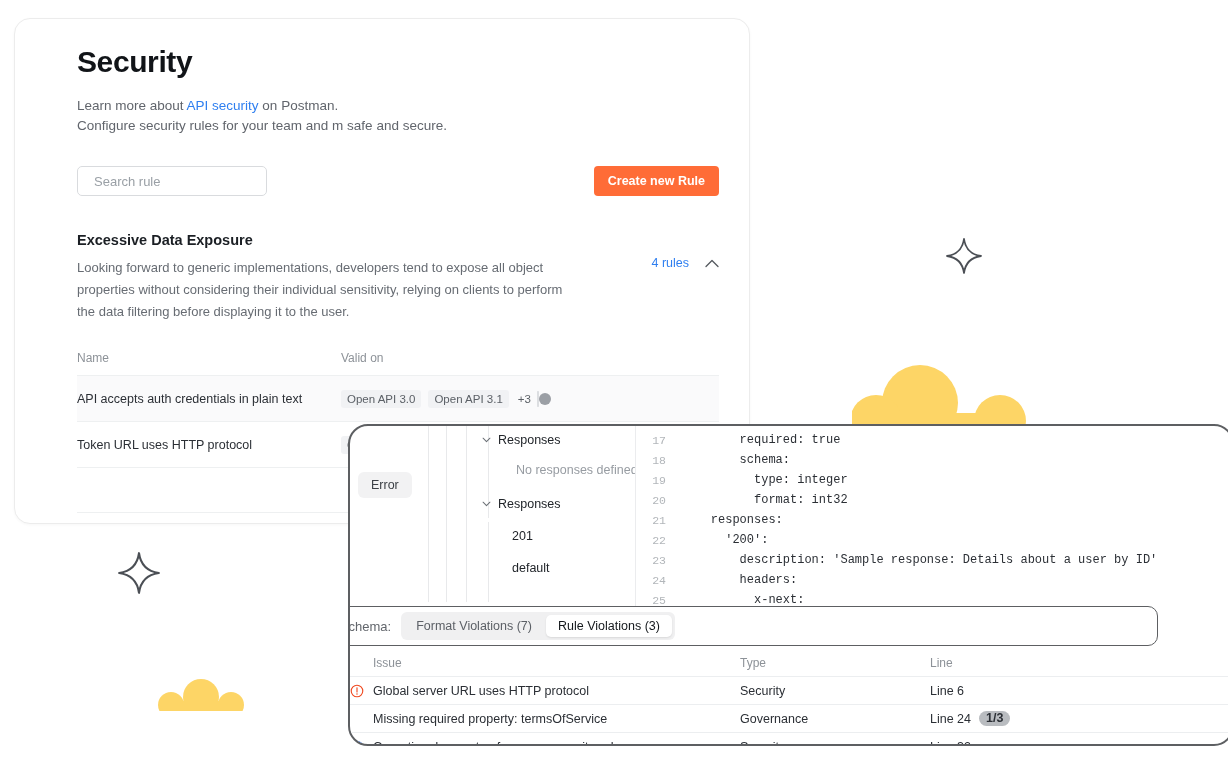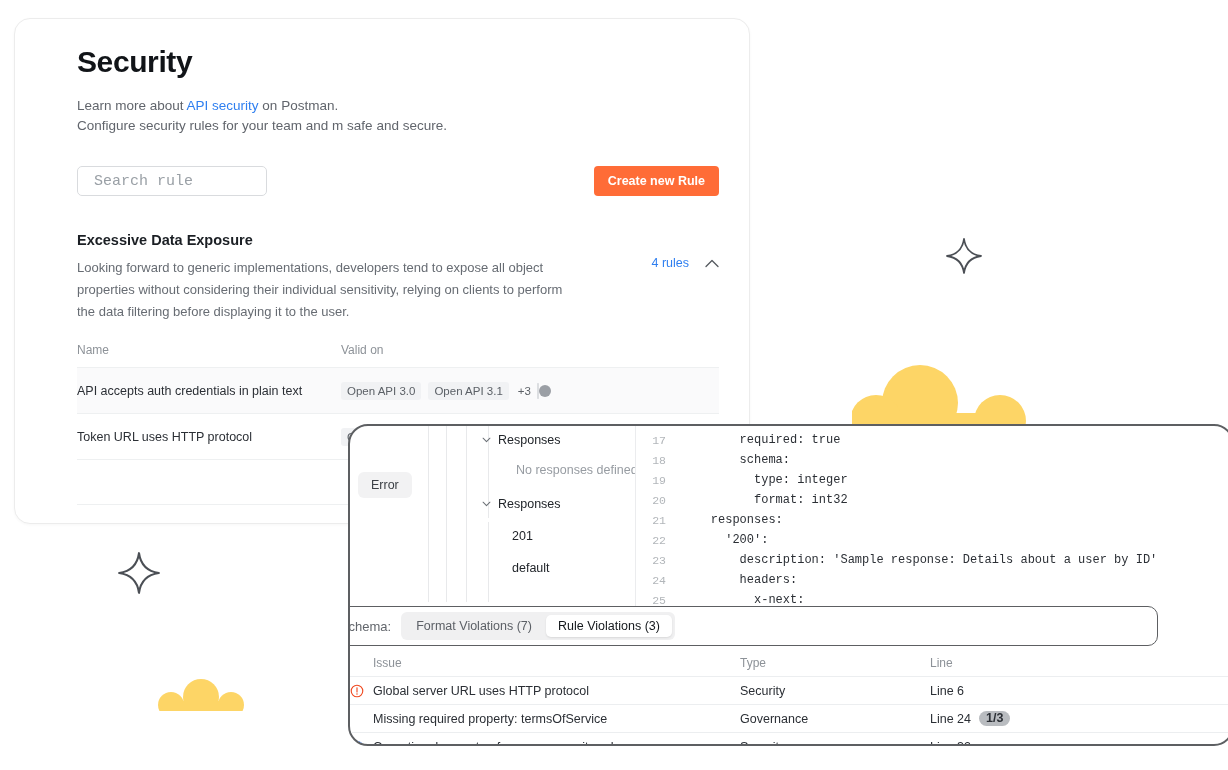--- a/index.html
+++ b/index.html
@@ -45,22 +45,22 @@
     margin-top: 30px;
   }
   .search-box {
     width: 190px; height: 30px;
     border: 1px solid #d9dbde; border-radius: 5px;
     display: flex; align-items: center; gap: 7px;
     padding: 0 9px; background: #fff;
   }
   .search-box input {
     border: none; outline: none; flex: 1;
-    font-family: Liberation Mono, monospace;
-    font-size: 15px; color: #3b3f45; background: transparent;
+    font-family: Liberation Sans, sans-serif;
+    font-size: 13px; color: #3b3f45; background: transparent;
   }
   .search-box input::placeholder { color: #9aa0a6; }
   .cta-button {
     background: #ff6c37; color: #fff;
     border: none; border-radius: 4px;
     font-family: "Liberation Sans", sans-serif;
     font-size: 12.5px; font-weight: 600;
     height: 30px; padding: 0 14px; cursor: pointer;
     white-space: nowrap;
   }
@@ -71,21 +71,21 @@
   .group-title { font-size: 14.5px; font-weight: 700; color: #1b1f24; }
   .group-desc {
     margin-top: 9px; font-size: 13px; color: #676c73; line-height: 22px;
     max-width: 500px;
   }
   .group-right { display: flex; align-items: center; gap: 16px; padding-top: 24px; }
   .rules-count { font-size: 12.5px; color: #2f7ff0; }
   .chev-up { width: 14px; height: 9px; }
 
   
-  .rules-table { margin-top: 20px; }
+  .rules-table { margin-top: 28px; }
   .rt-head, .rt-row { display: flex; align-items: center; }
   .rt-head { padding: 0 0 10px 0; }
   .rt-head .c-name, .rt-head .c-valid {
     font-size: 12px; color: #8d9298;
   }
   .c-name  { width: 264px; flex: none; }
   .c-valid { width: 196px; flex: none; }
   .c-tog   { flex: none; }
   .rt-row {
     height: 46px; border-top: 1px solid #eef0f1;

